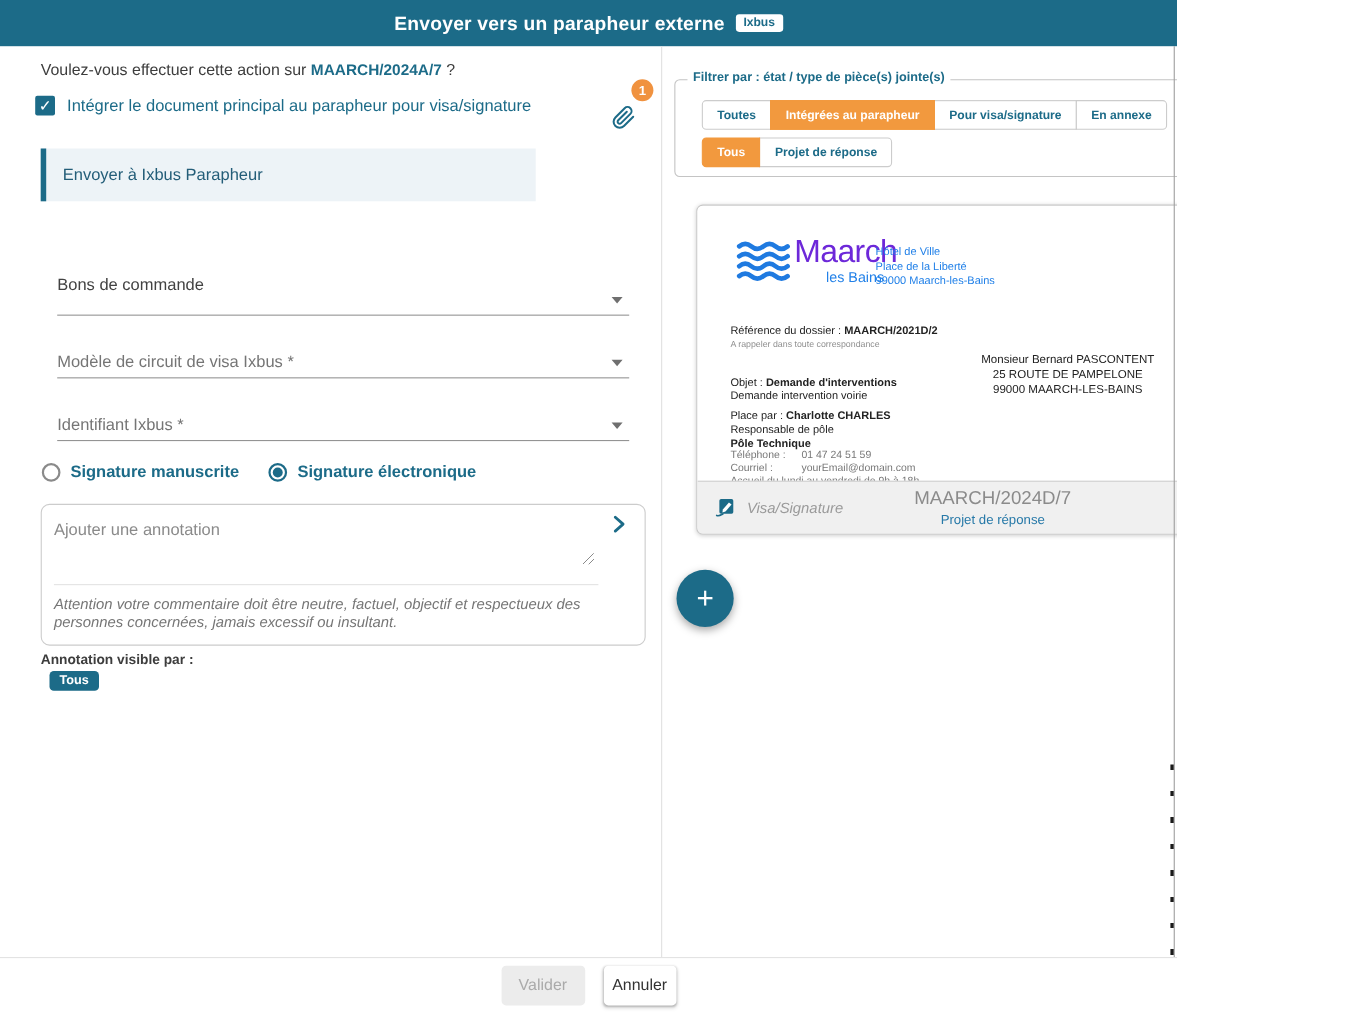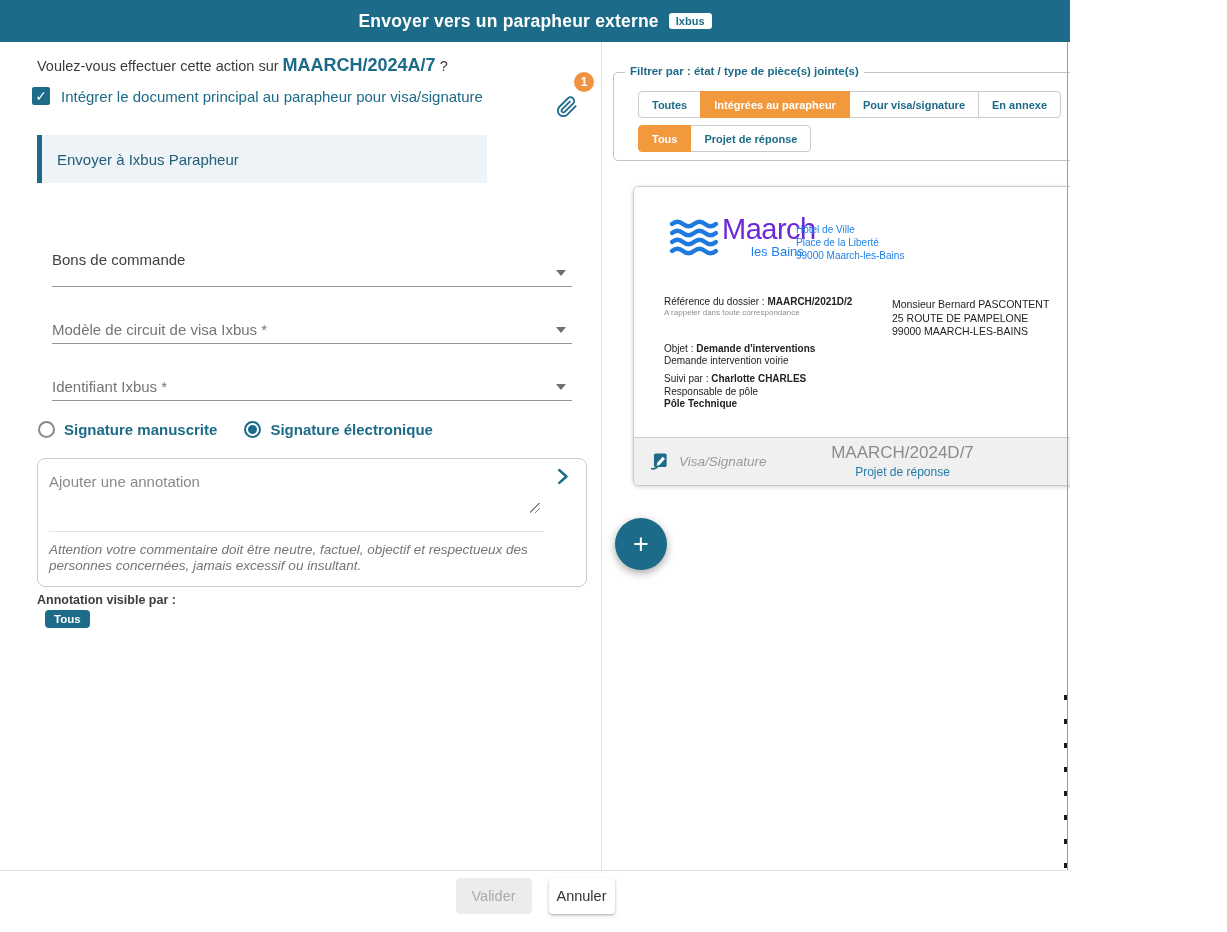--- a/index.html
+++ b/index.html
@@ -15,21 +15,21 @@
                padding:2px 7px; border-radius:3px; }
 
   .v-divider { position:absolute; left:601px; top:42px; height:828px; width:1px; background:#e0e0e0; }
   .edge-line { position:absolute; right:2px; top:42px; bottom:0; width:1px; background:#9e9e9e; }
   .edge-marks { position:absolute; right:3px; top:695px; height:180px; width:3px;
                 background:repeating-linear-gradient(180deg,#1a1a1a 0 5px, transparent 5px 24px); }
 
   
   .left-panel { position:absolute; left:0; top:42px; width:601px; height:828px; }
   .question { position:absolute; left:37px; top:13px; font-size:14.5px; color:#3d3d3d; }
-  .question b { color:#1c6b88; font-size:18px; font-weight:700; }
+  .question b { color:#1c6b88; font-size:14px; font-weight:700; }
 
   .integrate { position:absolute; left:32px; top:45px; display:flex; align-items:center; gap:11px; }
   .checkbox { width:18px; height:18px; background:#1c6b88; border-radius:2px; color:#fff;
               font-size:14px; line-height:18px; text-align:center; cursor:pointer; }
   .integrate-label { font-size:15px; color:#1c6b88; cursor:pointer; }
 
   .clip-wrap { position:absolute; left:556px; top:30px; width:38px; height:46px; cursor:pointer; }
   .clip-wrap svg { position:absolute; left:0; bottom:0; }
   .clip-badge { position:absolute; right:0; top:0; width:20px; height:20px; border-radius:50%;
                 background:#f0923f; color:#fff; font-size:12px; font-weight:700;
@@ -107,21 +107,21 @@
   .logo svg { position:absolute; left:0; top:2px; }
   .logo-name { position:absolute; left:53px; top:-4px; font-size:29px; color:#6d28d9; letter-spacing:-.5px;text-align:right; }
   .logo-sub { position:absolute; left:82px; top:27px; font-size:13px; color:#2180e8; }
   .sender { position:absolute; left:162px; top:36px; font-size:10px; color:#2180e8; line-height:13px; }
 
   .qr { position:absolute; right:25px; top:32px; }
 
   .ltr-ref { position:absolute; left:30px; top:109px; font-size:10px; color:#222; }
   .ltr-ref b { font-weight:700; }
   .ltr-ref-note { font-size:8px; color:#8f8f8f; margin-top:1px; }
-  .recipient { position:absolute; left:258px; top:111px; font-size:10.5px; color:#222; line-height:13.5px; }
+  .recipient { position:absolute; left:258px; top:134px; font-size:10.5px; color:#222; line-height:13.5px;text-align:center; }
   .ltr-subject { position:absolute; left:30px; top:156px; font-size:10px; color:#222; line-height:12px; }
   .ltr-follow { position:absolute; left:30px; top:186px; font-size:10px; color:#222; line-height:12.5px; }
   .ltr-contact { position:absolute; left:30px; top:221px; font-size:9.5px; color:#777; line-height:12px; }
   .ltr-contact .lab { display:inline-block; width:62px; }
 
   .doc-footer { position:absolute; left:0; right:0; bottom:0; height:48px; background:#f0f0f0;
                 border-top:1px solid #d0d0d0; }
   .df-left { position:absolute; left:16px; top:0; height:100%; display:flex; align-items:center; gap:10px; }
   .df-type { font-size:13.5px; font-style:italic; color:#9a9a9a; }
   .df-center { position:absolute; left:0; right:0; top:5px; text-align:center; }
@@ -332,27 +332,38 @@
         <div class="ltr-subject">
           <div>
             <span>Objet :</span>
             <b>Demande d'interventions</b>
           </div>
           <div>Demande intervention voirie</div>
         </div>
 
         <div class="ltr-follow">
           <div>
-            <span>Suivi par :</span>
+            <span>Place par :</span>
             <b>Charlotte CHARLES</b>
           </div>
           <div>Responsable de pôle</div>
           <b>Pôle Technique</b>
         </div>
 
+        <div class="ltr-contact">
+          <div>
+            <span class="lab">Téléphone :</span>
+            <span>01 47 24 51 59</span>
+          </div>
+          <div>
+            <span class="lab">Courriel :</span>
+            <span>yourEmail@domain.com</span>
+          </div>
+          <div>Accueil du lundi au vendredi de 9h à 18h</div>
+        </div>
       </div>
 
       <div class="doc-footer">
         <div class="df-left">
           <svg width="19" height="19" viewBox="0 0 24 24">
             <rect x="5" y="2" width="16" height="17" rx="2" fill="#1c6b88"></rect>
             <path d="M9 14l7-8 3 2.5-7 8-3.5 1z" fill="#fff"></path>
             <path d="M2 21c3 1.2 5-.8 7-1.8" stroke="#1c6b88" stroke-width="2" fill="none" stroke-linecap="round"></path>
           </svg>
           <span class="df-type">Visa/Signature</span>

